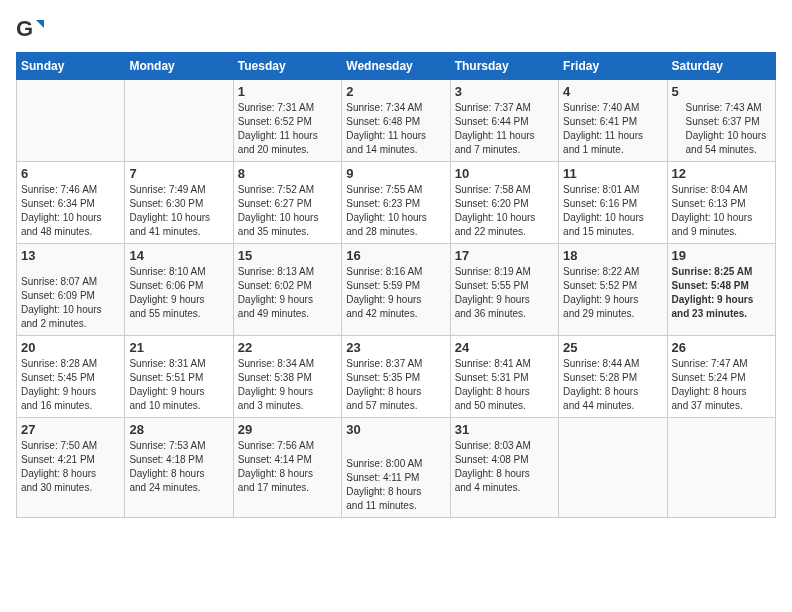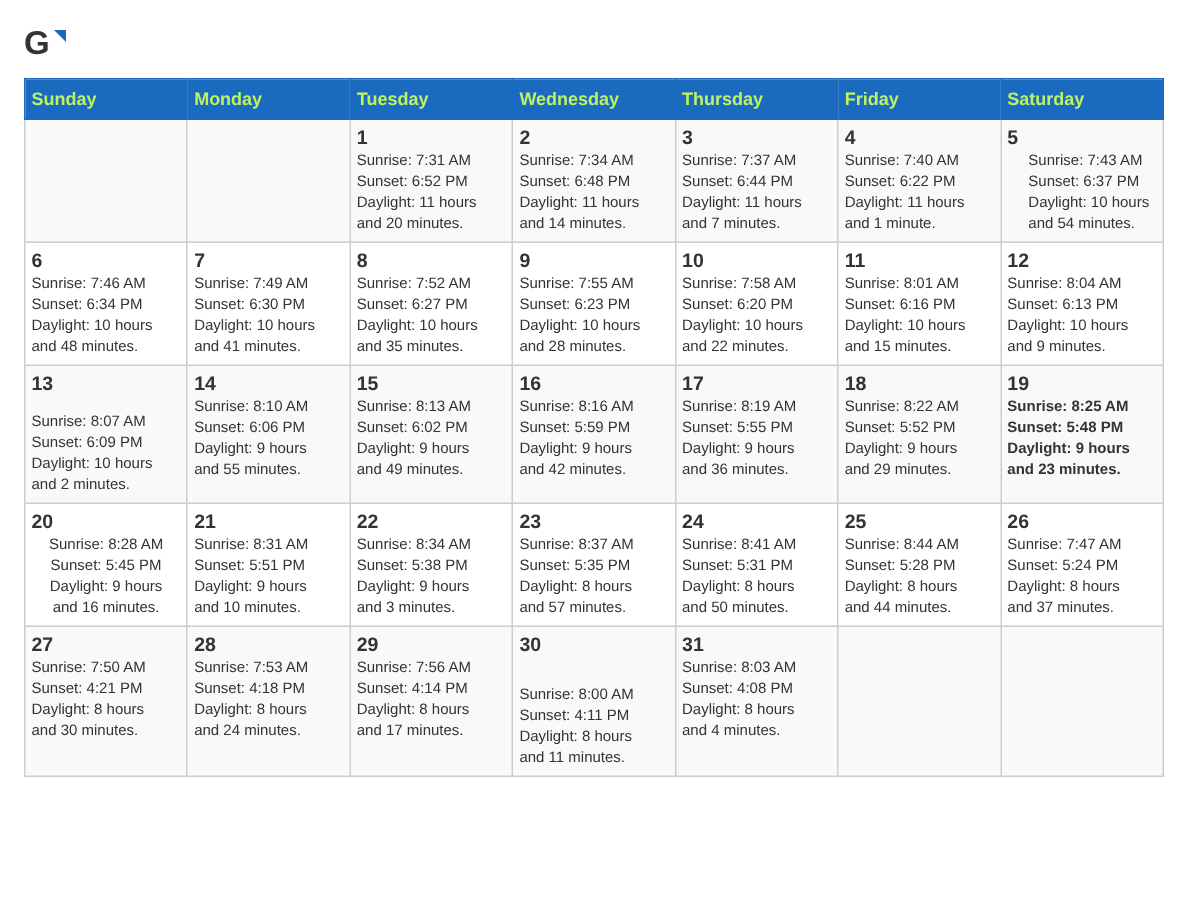--- a/index.html
+++ b/index.html
@@ -28,21 +28,21 @@
     .title-area { text-align: right; }
     .month-title { font-size: 36px; font-weight: bold; color: #333; }
     .subtitle { font-size: 14px; color: #555; }
     table {
       width: 100%;
       border-collapse: collapse;
       table-layout: fixed;
     }
     thead tr th {
       background-color: #1a6abf;
-      color: #bef264;
+      color: #ffffff;
       font-size: 12px;
       font-weight: bold;
       padding: 6px 4px;
       text-align: left;
       border: 1px solid #1a6abf;
     }
     tbody tr td {
       vertical-align: top;
       border: 1px solid #ccc;
       padding: 4px;
@@ -113,21 +113,21 @@
         <td>
           <span class="day-num">3</span>
           <div class="cell-content" style="white-space: pre-line;">Sunrise: 7:37 AM
 Sunset: 6:44 PM
 Daylight: 11 hours
 and 7 minutes.</div>
         </td>
         <td>
           <span class="day-num">4</span>
           <div class="cell-content" style="white-space: pre-line;">Sunrise: 7:40 AM
-Sunset: 6:22 PM
+Sunset: 6:41 PM
 Daylight: 11 hours
 and 1 minute.</div>
         </td>
         <td>
           <span class="day-num">5</span>
           <div class="cell-content" style="white-space: pre-line; margin-left: 14px;">Sunrise: 7:43 AM
 Sunset: 6:37 PM
 Daylight: 10 hours
 and 54 minutes.</div>
         </td>
@@ -230,21 +230,21 @@
           <span class="day-num">19</span>
           <div class="cell-content" style="white-space: pre-line; font-weight: bold;">Sunrise: 8:25 AM
 Sunset: 5:48 PM
 Daylight: 9 hours
 and 23 minutes.</div>
         </td>
       </tr>
       <tr>
         <td>
           <span class="day-num">20</span>
-          <div class="cell-content" style="white-space: pre-line; text-align: center;">Sunrise: 8:28 AM
+          <div class="cell-content" style="white-space: pre-line;">Sunrise: 8:28 AM
 Sunset: 5:45 PM
 Daylight: 9 hours
 and 16 minutes.</div>
         </td>
         <td>
           <span class="day-num">21</span>
           <div class="cell-content" style="white-space: pre-line;">Sunrise: 8:31 AM
 Sunset: 5:51 PM
 Daylight: 9 hours
 and 10 minutes.</div>

